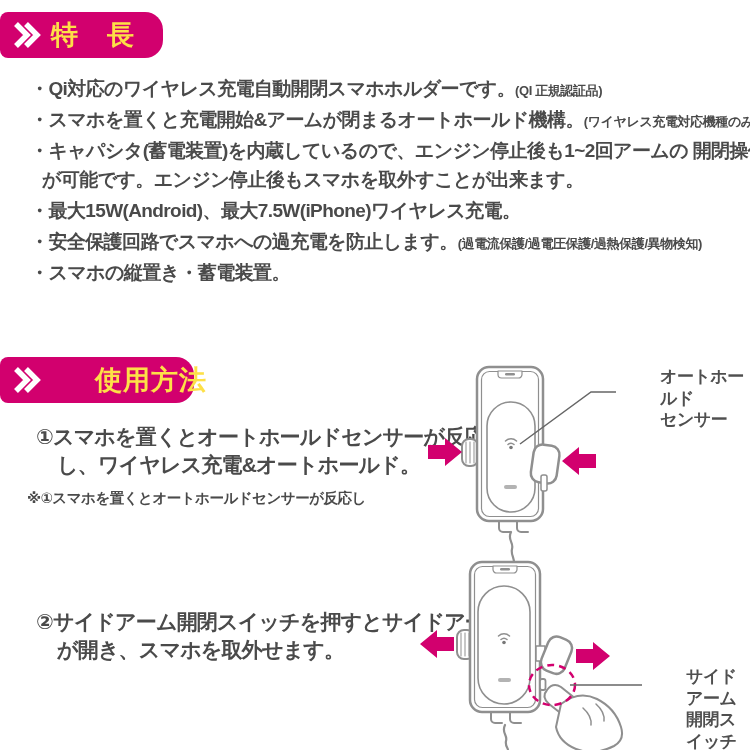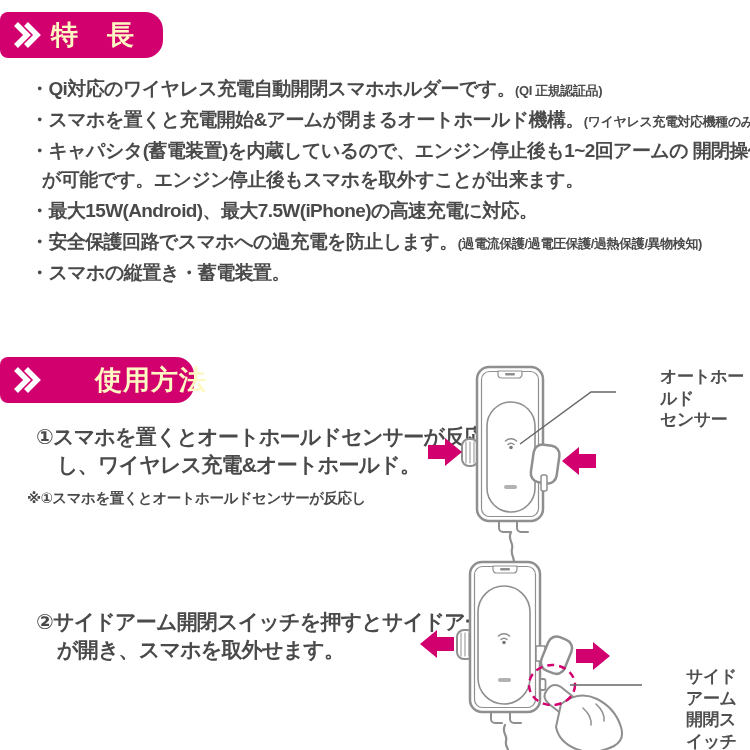--- a/index.html
+++ b/index.html
@@ -2,21 +2,21 @@
 <html><head>
 <meta charset="utf-8">
 <style>
   html,body{margin:0;padding:0;}
   body{
     width:750px;height:750px;position:relative;background:#ffffff;
     font-family:"Liberation Sans","DejaVu Sans",sans-serif;
     color:#4a4a4a;overflow:hidden;
   }
   .band{
-    position:absolute;left:0;height:46px;background:#d2006e;color:#fef9c3;
+    position:absolute;left:0;height:46px;background:#d2006e;color:#fde047;
     display:flex;align-items:center;box-sizing:border-box;
     padding:0 20px 0 12px;border-radius:8px 18px 18px 8px;
   }
   .band1{top:12px;width:163px;}
   .band2{top:357px;width:194px;gap:44px;}
   .chev{width:30px;height:30px;margin-right:9px;flex:0 0 auto;}
   .band-title{font-size:27px;font-weight:700;letter-spacing:1px;white-space:nowrap;}
   .features{position:absolute;top:74px;left:6px;width:742px;margin-left:24px;}
   .feat{
     font-size:19px;font-weight:700;line-height:29px;letter-spacing:-0.6px;
@@ -62,21 +62,21 @@
     <div class="feat">
       <span>・Qi対応のワイヤレス充電自動開閉スマホホルダーです。</span><span class="fn">(QI 正規認証品)</span>
     </div>
     <div class="feat">
       <span>・スマホを置くと充電開始&amp;アームが閉まるオートホールド機構。</span><span class="fn">(ワイヤレス充電対応機種のみ)</span>
     </div>
     <div class="feat">
       <span>・キャパシタ(蓄電装置)を内蔵しているので、エンジン停止後も1~2回アームの 開閉操作が可能です。エンジン停止後もスマホを取外すことが出来ます。</span><span class="fn"></span>
     </div>
     <div class="feat">
-      <span>・最大15W(Android)、最大7.5W(iPhone)の高速充電に対応。</span><span class="fn"></span>
+      <span>・最大15W(Android)、最大7.5W(iPhone)ワイヤレス充電。</span><span class="fn"></span>
     </div>
     <div class="feat">
       <span>・安全保護回路でスマホへの過充電を防止します。</span><span class="fn">(過電流保護/過電圧保護/過熱保護/異物検知)</span>
     </div>
     <div class="feat">
       <span>・スマホの縦置き・蓄電装置。</span><span class="fn"></span>
     </div>
   </div>
 
   <div class="band band2">

